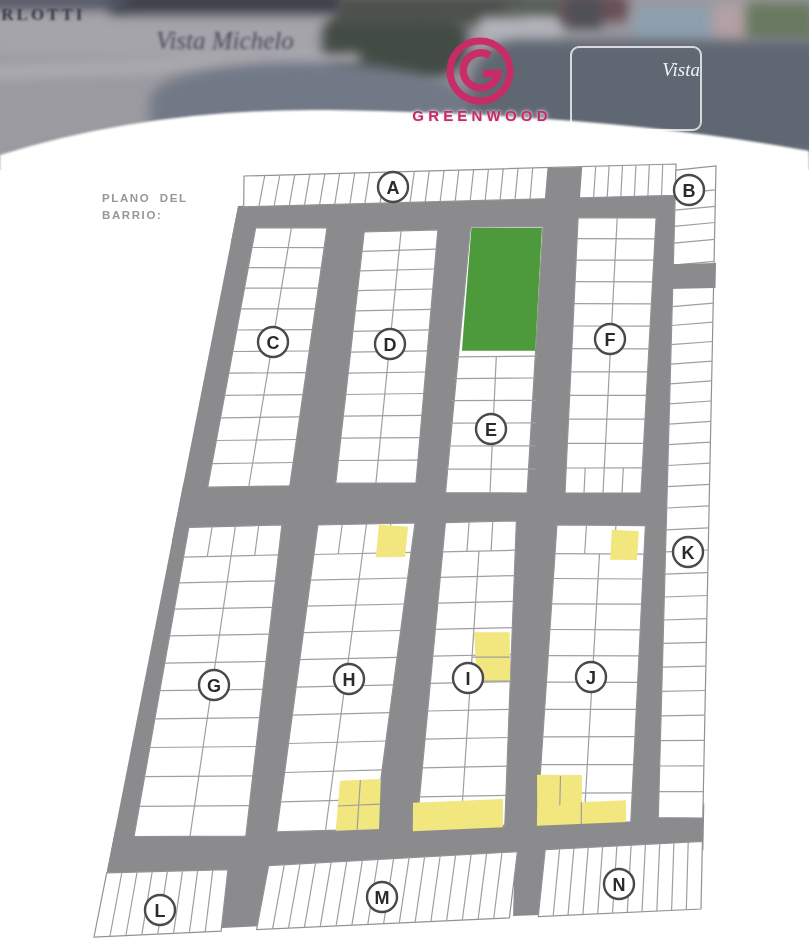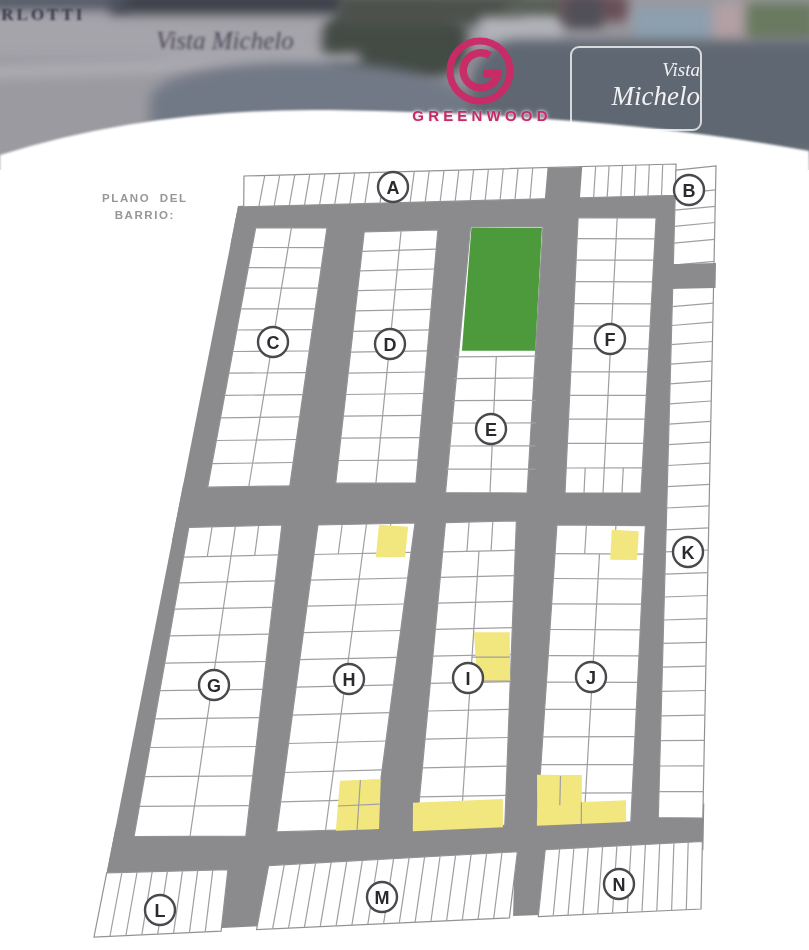--- a/index.html
+++ b/index.html
@@ -28,21 +28,21 @@
 .sign{position:absolute;left:156px;top:27px;font-family:"Liberation Serif",serif;font-style:italic;
  font-size:25px;color:#4e4959;filter:blur(1.8px);white-space:nowrap;}
 .gw{position:absolute;left:398px;top:30px;width:168px;text-align:center;}
 .gwtext{font-size:15px;font-weight:bold;letter-spacing:4.2px;color:#c82968;margin-top:2px;
  text-shadow:0 0 2px #d8d8de,0 0 4px #e6e6ea;filter:blur(0.5px);}
 .vm{position:absolute;left:570px;top:46px;width:128px;height:81px;border:2px solid rgba(255,255,255,0.75);
  border-radius:9px;text-align:right;color:#f2f2f5;filter:blur(0.5px);}
 .vm .l1{font-family:"Liberation Serif",serif;font-style:italic;font-size:19px;margin-top:11px;}
 .vm .l2{font-family:"Liberation Serif",serif;font-style:italic;font-size:27px;margin-top:0px;}
 .plano{position:absolute;left:102px;top:190px;font-size:11.5px;font-weight:bold;letter-spacing:1.6px;
- color:#97979b;line-height:17px;filter:blur(0.4px);text-align:center;}
+ color:#97979b;line-height:17px;filter:blur(0.4px);}
 svg.map{position:absolute;left:0;top:0;filter:blur(0.4px);}
 </style>
 <style>
 .veil{position:absolute;left:0;top:0;width:809px;height:170px;background:rgba(151,150,158,0.20);}
 </style>
 </head>
 <body>
 <div class="photo">
  <div class="blob wall"></div>
  <div class="blob b1"></div>
@@ -331,15 +331,14 @@
 <text x="382" y="903.5" text-anchor="middle" font-family="Liberation Sans, sans-serif" font-size="18" font-weight="bold" fill="#2a2a2e">M</text>
 <circle cx="619" cy="884" r="15" fill="#ffffff" stroke="#4a4a4e" stroke-width="2.4"></circle>
 <text x="619" y="890.5" text-anchor="middle" font-family="Liberation Sans, sans-serif" font-size="18" font-weight="bold" fill="#2a2a2e">N</text>
 </svg>
 <div class="gw">
     <div style="height:75px"></div>
     <div class="gwtext">GREENWOOD</div>
   </div>
 <div class="vm">
     <div class="l1">Vista</div>
-    <div class="l2">Michelo</div>
   </div>
 <div class="plano">PLANO&nbsp;&nbsp;DEL<br>BARRIO:</div>
 
 </body></html>

